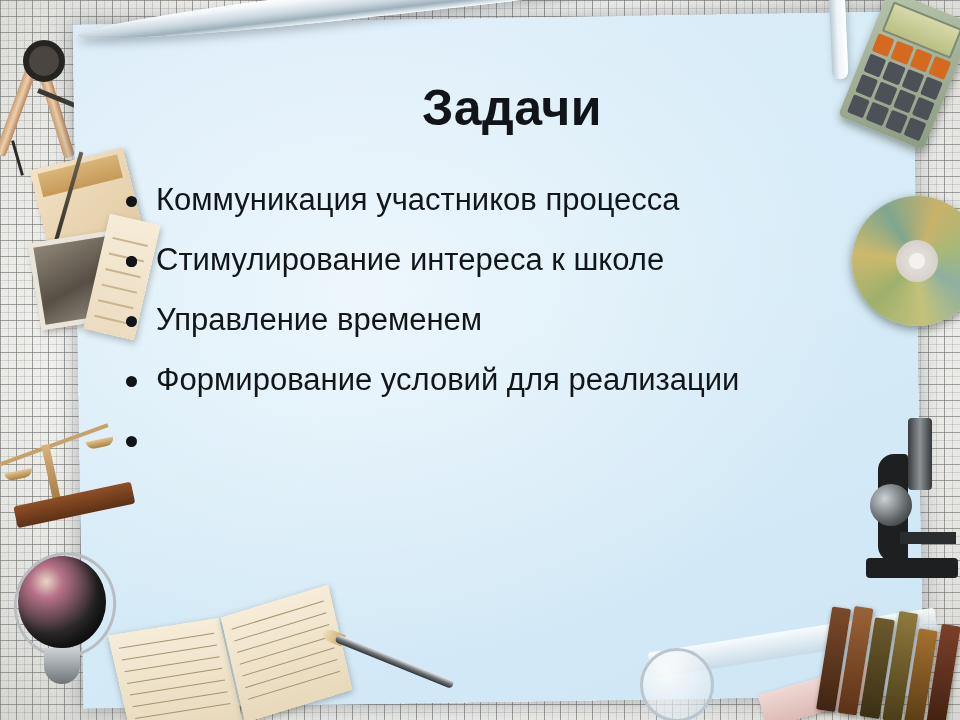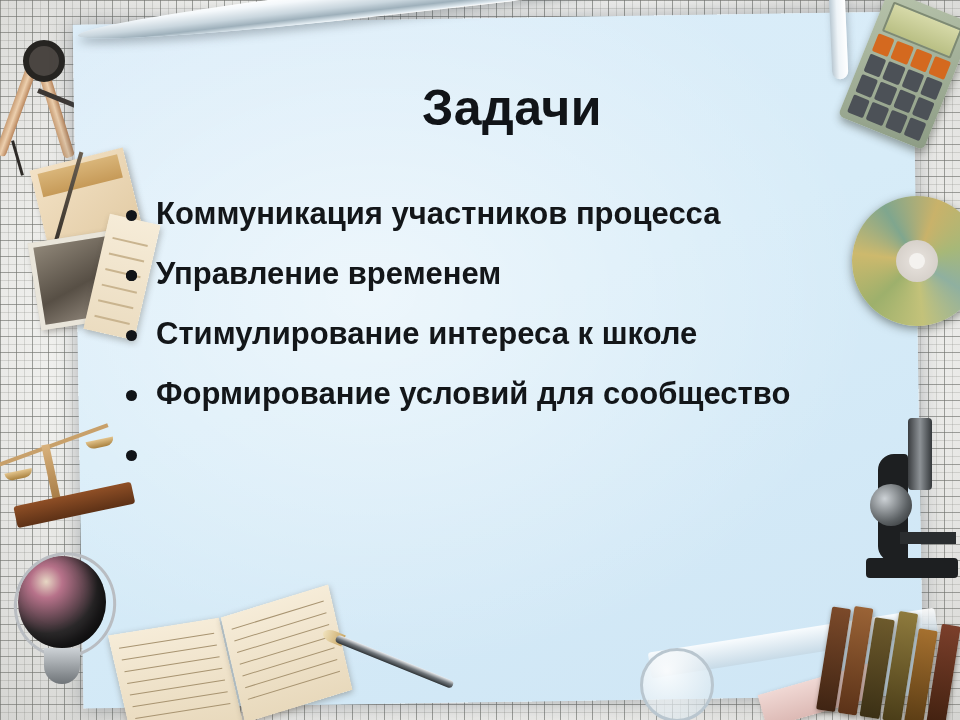--- a/index.html
+++ b/index.html
@@ -86,26 +86,25 @@
     font-size: 50px;
     line-height: 1.05;
     color: #111418;
     letter-spacing: 0.5px;
     padding-left: 64px;
     box-sizing: border-box;
   }
   .bullets {
     position: absolute;
     left: 124px;
-    top: 184px;
+    top: 170px;
     width: 790px;
     margin: 0;
     padding: 0;
     list-style: none;
-    font-weight: bold;
   }
   .bullets li {
     position: relative;
     font-size: 31px;
     line-height: 60px;
     color: #131619;
     padding-left: 32px;
     white-space: nowrap;
   }
   .bullets li .dot {
@@ -396,28 +395,28 @@
   <ul class="bullets">
     <li>
       <span class="dot"></span>
       <span>Коммуникация участников процесса</span>
     </li>
     <li>
       <span class="dot"></span>
     </li>
     <li>
       <span class="dot"></span>
+      <span>Стимулирование интереса к школе</span>
+    </li>
+    <li>
+      <span class="dot"></span>
       <span>Управление временем</span>
     </li>
     <li>
       <span class="dot"></span>
-      <span>Стимулирование интереса к школе</span>
-    </li>
-    <li>
-      <span class="dot"></span>
-      <span>Формирование условий для сообщество</span>
+      <span>Формирование условий для реализации</span>
     </li>
     <li>
       <span class="dot"></span>
     </li>
   </ul>
 
 </div>
 
 </body></html>

